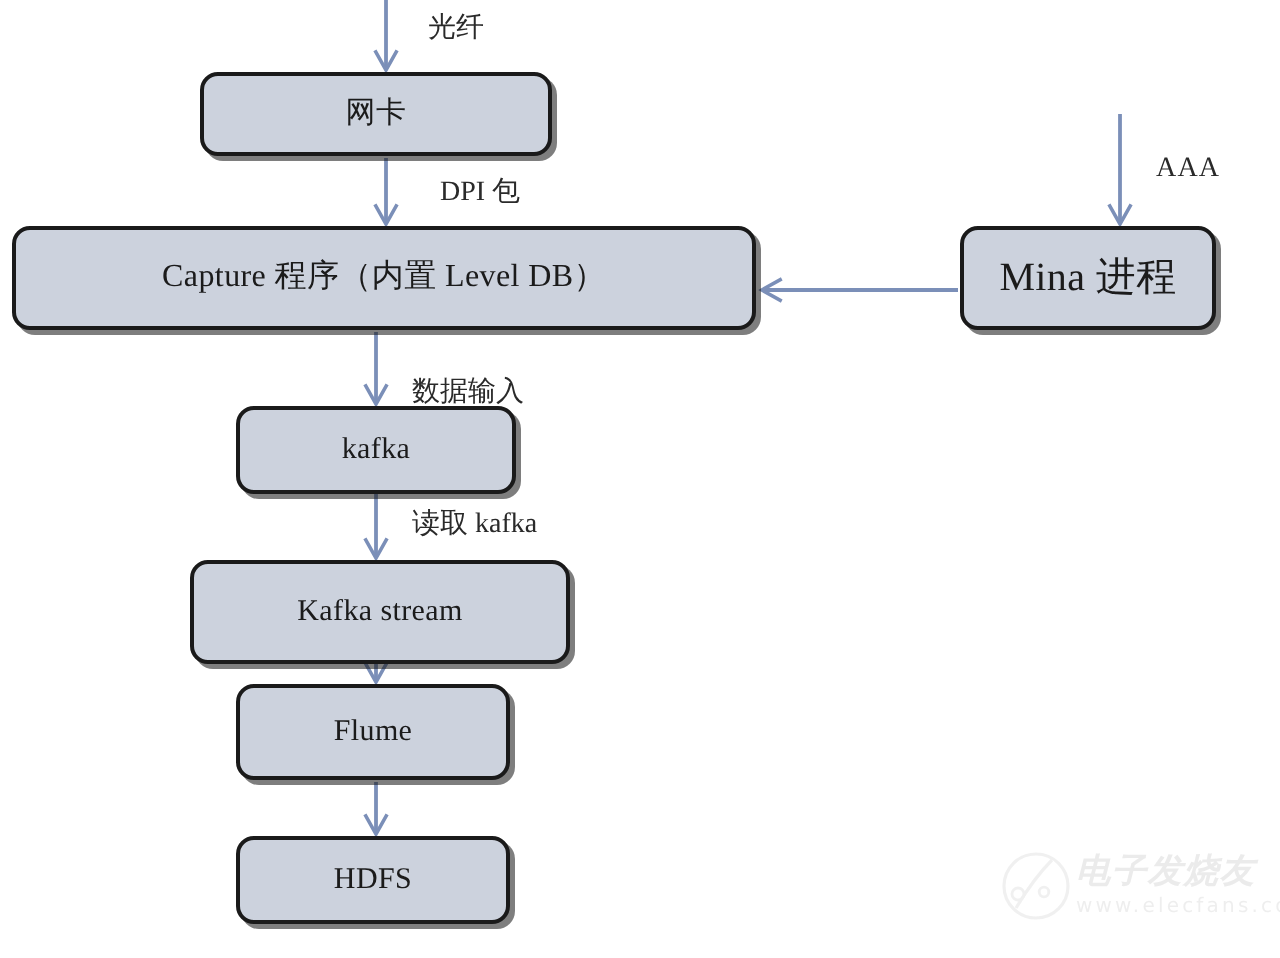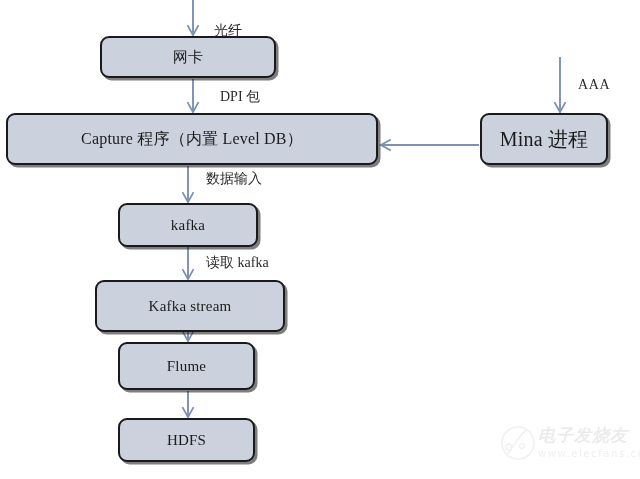--- a/index.html
+++ b/index.html
@@ -45,24 +45,24 @@
   .n-hdfs     { left: 118px; top: 418px; width: 137px; height: 44px; }
 
   
   .edge-label {
     position: absolute;
     color: #2a2a2a;
     font-size: 14px;
     line-height: 1;
     white-space: nowrap;
   }
-  .lb-fiber   { left: 214px; top: 8px; margin-top: 16px; }
+  .lb-fiber   { left: 214px; top: 8px; }
   .lb-dpi     { left: 220px; top: 90px; }
   .lb-aaa     { left: 578px; top: 78px; font-size: 14px; letter-spacing: 0.6px; }
-  .lb-datain  { left: 206px; top: 172px; }
+  .lb-datain  { left: 206px; top: 190px; }
   .lb-topic   { left: 206px; top: 256px; }
 
   
   #edges {
     position: absolute;
     left: 0; top: 0;
     width: 640px; height: 479px;
     pointer-events: none;
   }
 

